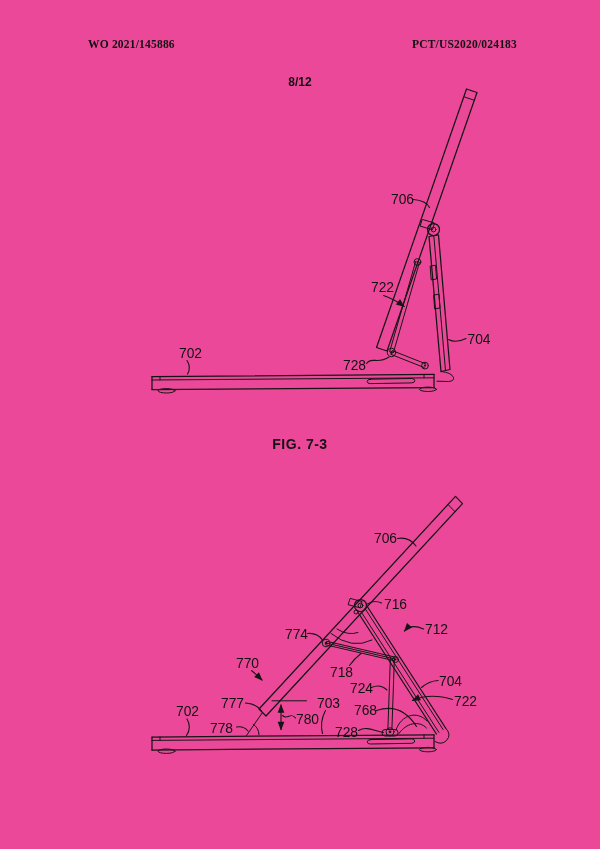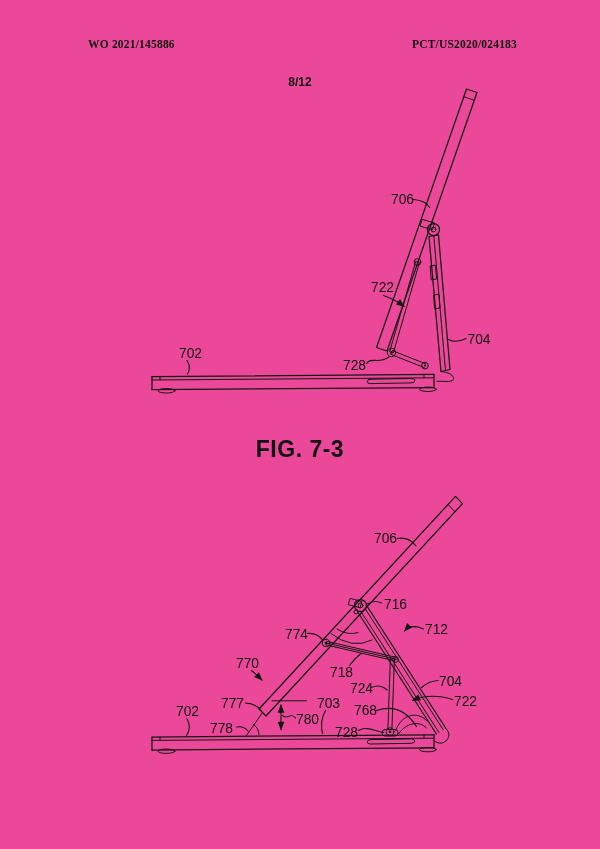--- a/index.html
+++ b/index.html
@@ -12,21 +12,21 @@
     font-weight:bold;font-size:11.5px;letter-spacing:.2px;color:#111;
   }
   .hdr-left{left:88px;}
   .hdr-right{right:83px;}
   .pagenum{
     position:absolute;top:54px;left:0;width:600px;text-align:center;
     font-weight:bold;font-size:12px;color:#111;margin-top:21px;
   }
   .figcap{
     position:absolute;left:0;width:600px;text-align:center;
-    font-weight:bold;font-size:23px;letter-spacing:.5px;color:#111;
+    font-weight:bold;font-size:14px;letter-spacing:.5px;color:#111;
   }
   .cap1{top:436px;}
   .cap2{top:791px;}
   svg{position:absolute;left:0;top:0;}
   .ln{stroke:#151515;stroke-width:1.25;fill:none;stroke-linecap:round;stroke-linejoin:round;}
   .thin{stroke-width:1;}
   .ldr{stroke:#151515;stroke-width:1.1;fill:none;stroke-linecap:round;}
   .dot{fill:#151515;stroke:none;}
   .reflbl{font-family:"Liberation Sans", sans-serif;font-size:13.8px;fill:#111;}
 </style>

